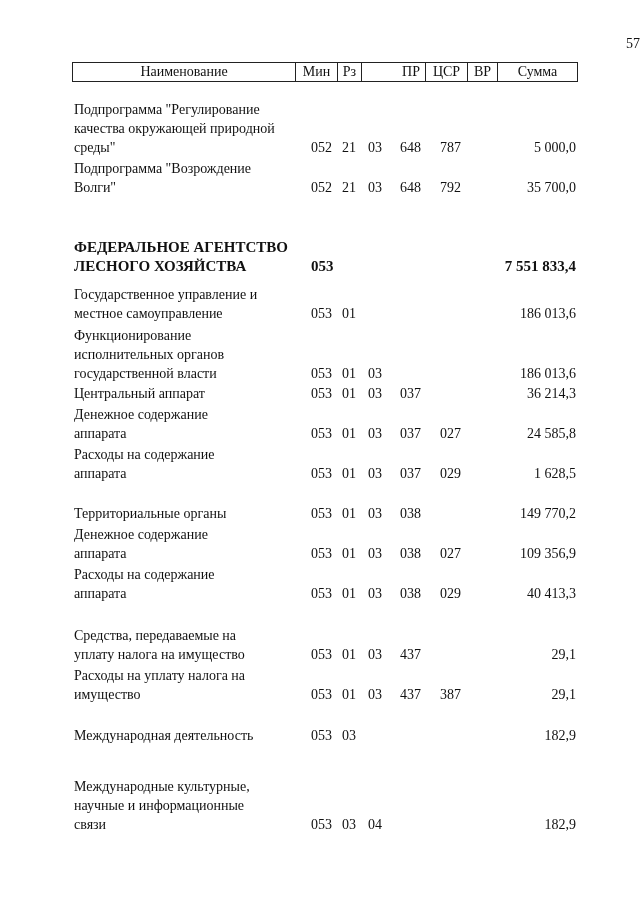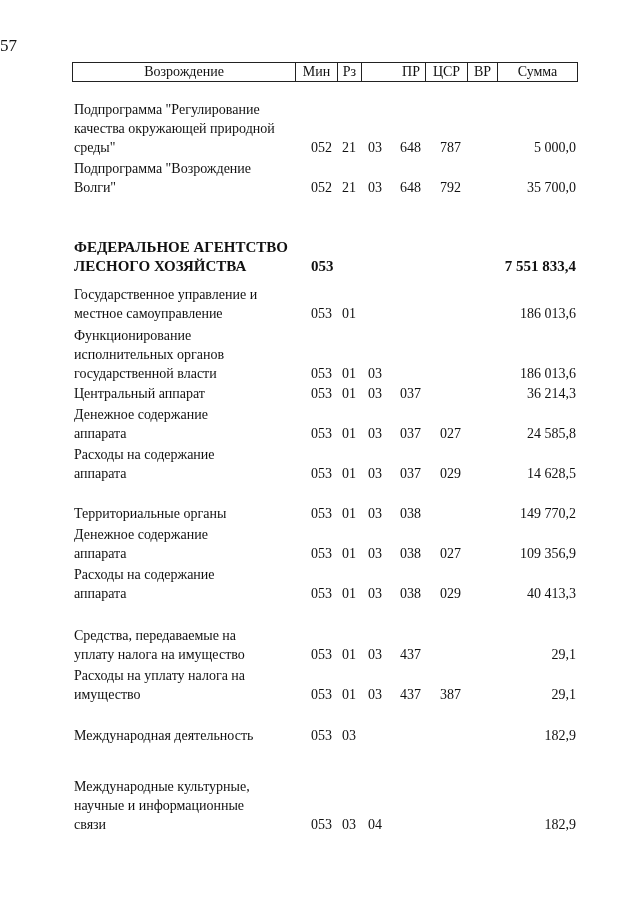--- a/index.html
+++ b/index.html
@@ -1,39 +1,39 @@
 <!DOCTYPE html>
 <html><head>
 <meta charset="utf-8">
 <style>
   html, body { margin: 0; padding: 0; background: #ffffff; }
   body { width: 640px; height: 900px; position: relative; overflow: hidden;
          font-family: "Liberation Serif", "DejaVu Serif", serif; color: #111; font-size: 14px; }
-  .page-number { position: absolute; top: 36px; left: 0; width: 640px; text-align: left; font-size: 17px; }
+  .page-number { position: absolute; top: 36px; left: 0; width: 640px; text-align: right; font-size: 14px; }
   .header { position: absolute; top: 62px; left: 72px; width: 506px; height: 20px;
             border: 1px solid #222; display: flex; box-sizing: border-box; }
   .header .hc { border-right: 1px solid #222; text-align: center; line-height: 18px; font-size: 14px; box-sizing: border-box; }
   .header .hc:last-child { border-right: none; }
   .c-name { width: 223px; } .c-min { width: 42px; } .c-rz { width: 24px; } .c-pr { width: 29px; margin-left: 35px; }
   .c-csr { width: 42px; } .c-vr { width: 30px; } .c-sum { flex: 1; }
   .row { position: absolute; left: 74px; width: 504px; }
   .row .name { position: absolute; left: 0; bottom: 0; width: 230px; line-height: 19px; white-space: pre-line; }
   .row .code { position: absolute; bottom: 0; line-height: 19px; }
   .row .min { left: 237px; } .row .rz { left: 268px; } .row .pr { left: 294px; }
   .row .csr { left: 326px; } .row .vr { left: 366px; }
   .row .sum { position: absolute; right: 2px; bottom: 0; line-height: 19px; text-align: left; }
   .bold { font-weight: bold; font-size: 15px; }
 </style>
 </head>
 <body>
 
 <div class="page-number">57</div>
 
 <div class="header">
-  <div class="hc c-name">Возрождение</div>
+  <div class="hc c-name">Наименование</div>
   <div class="hc c-min">Мин</div>
   <div class="hc c-rz">Рз</div>
   <div class="hc c-pr">ПР</div>
   <div class="hc c-csr">ЦСР</div>
   <div class="hc c-vr">ВР</div>
   <div class="hc c-sum">Сумма</div>
 </div>
 
 <div id="rows">
     <div class="row" style="top: 77px; height: 80px;">
@@ -108,21 +108,21 @@
       <span class="sum">24 585,8</span>
     </div>
     <div class="row" style="top: 403px; height: 80px;">
       <span class="name">   Расходы на содержание
 аппарата</span>
       <span class="code min">053</span>
       <span class="code rz">01</span>
       <span class="code pr">03</span>
       <span class="code csr">037</span>
       <span class="code vr">029</span>
-      <span class="sum">14 628,5</span>
+      <span class="sum">1 628,5</span>
     </div>
     <div class="row" style="top: 443px; height: 80px;">
       <span class="name">  Территориальные органы</span>
       <span class="code min">053</span>
       <span class="code rz">01</span>
       <span class="code pr">03</span>
       <span class="code csr">038</span>
       <span class="code vr"></span>
       <span class="sum">149 770,2</span>
     </div>

